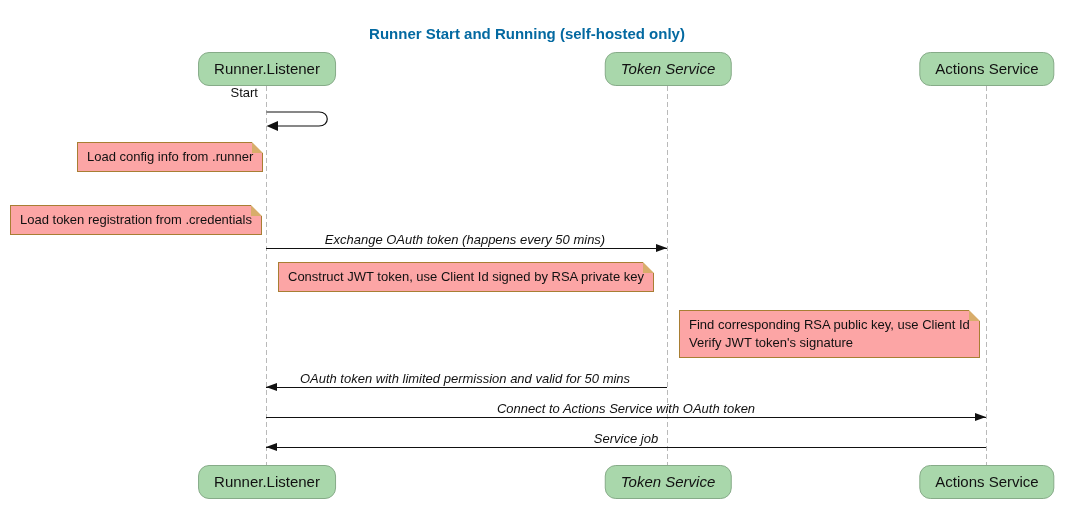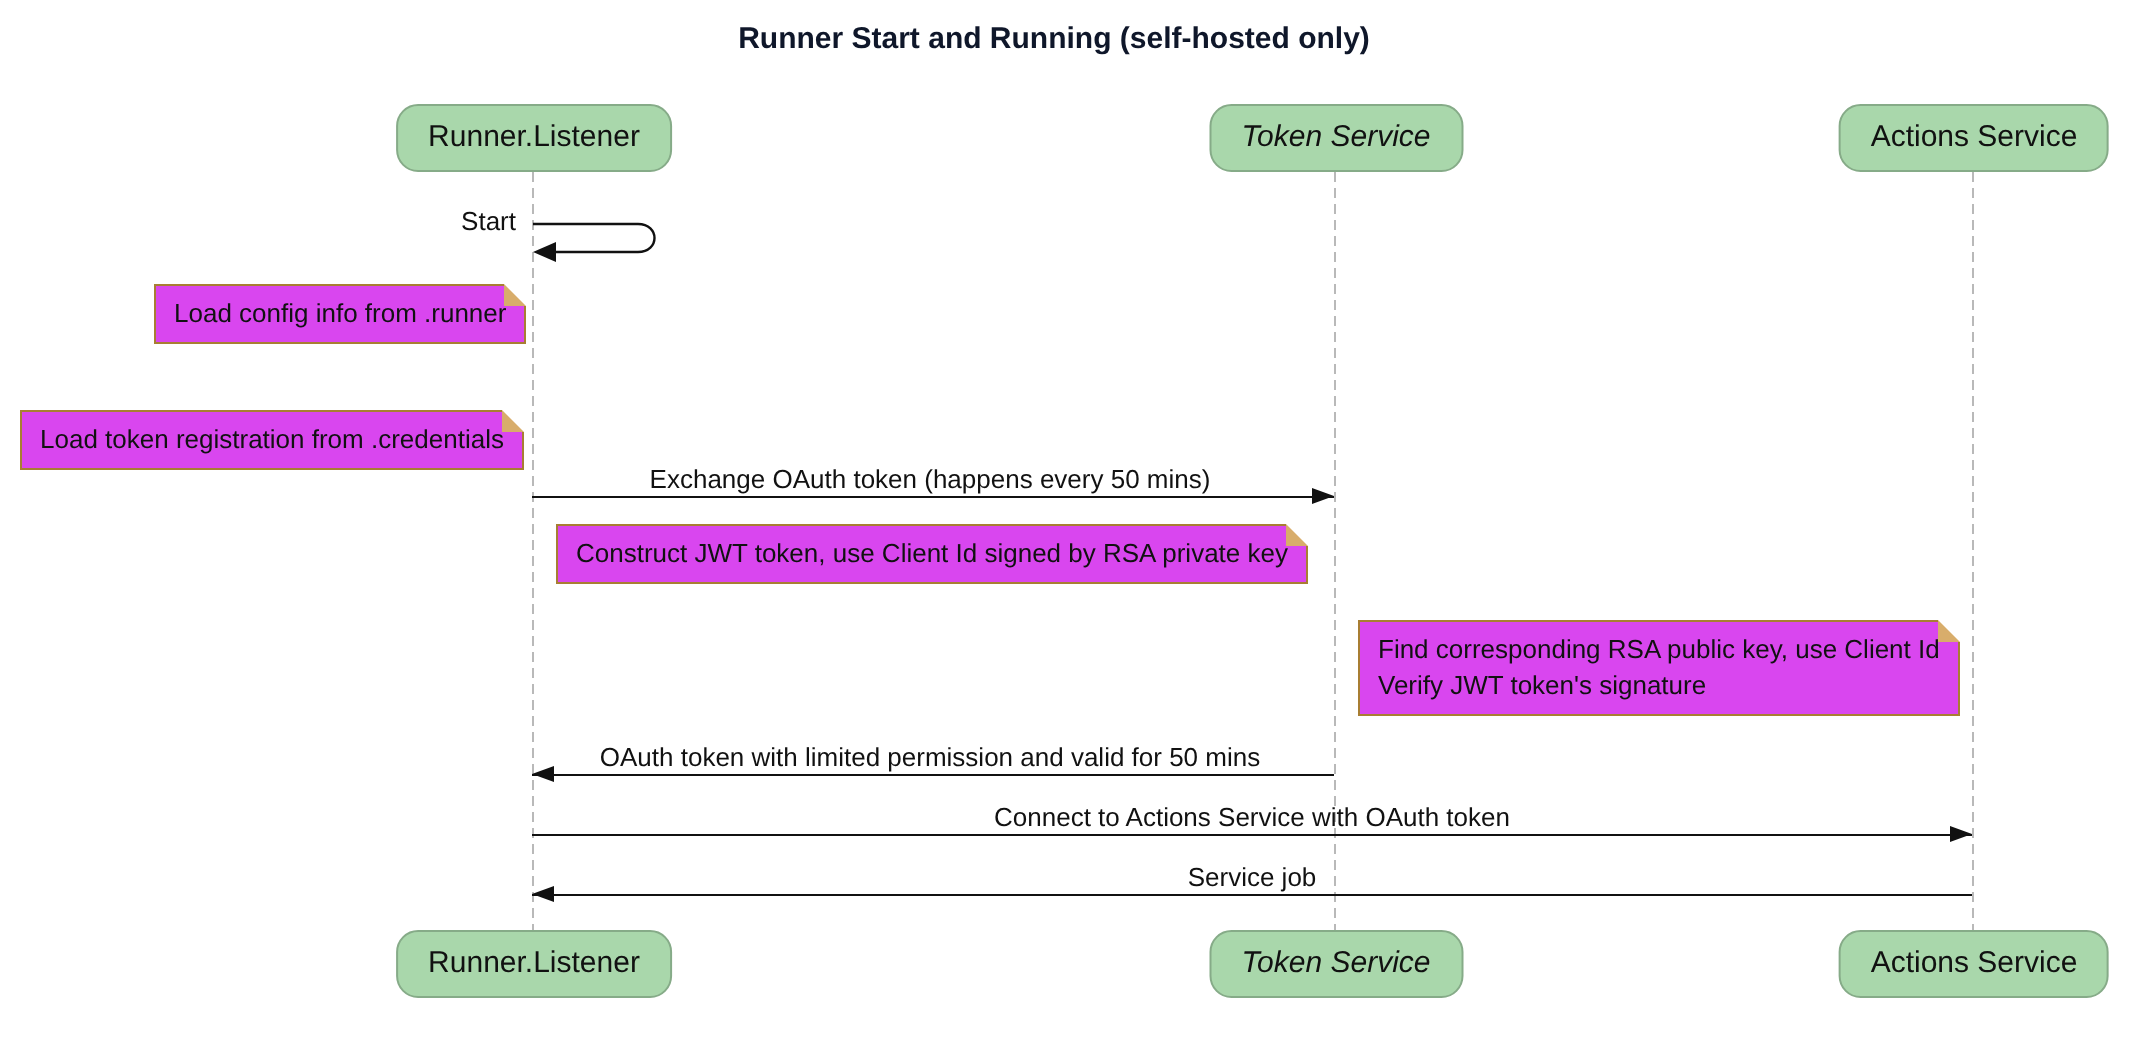--- a/index.html
+++ b/index.html
@@ -1,59 +1,59 @@
 <!DOCTYPE html>
 <html><head>
 <meta charset="utf-8">
 <style>
   html,body{margin:0;padding:0;background:#ffffff;}
   body{font-family:"Liberation Sans", sans-serif; color:#111;}
   .canvas{position:relative;width:1070px;height:525px;background:#fff;overflow:hidden;}
 
-  .title{position:absolute;top:11px;left:527px;transform:translateX(-50%);
-    font-size:15px;font-weight:bold;white-space:nowrap;color:#0f172a;text-align:center;}
+  .title{position:absolute;top:25px;left:527px;transform:translateX(-50%);
+    font-size:15px;font-weight:bold;white-space:nowrap;color:#0369a1;text-align:center;}
 
   .lifeline{position:absolute;top:86px;height:379px;width:1px;
     background:repeating-linear-gradient(to bottom,#b9b9b9 0 5px,transparent 5px 8px);}
   .ll-1{left:266px;} .ll-2{left:667px;} .ll-3{left:986px;}
 
   .participant{position:absolute;height:32px;line-height:32px;padding:0 15px;
     background:#a9d7ab;border:1px solid #86ab88;border-radius:11px;
     font-size:15px;white-space:nowrap;transform:translateX(-50%);text-align:center;}
   .row-top{top:52px;} .row-bottom{top:465px;}
   .px-1{left:267px;} .px-2{left:668px;font-style:italic;} .px-3{left:987px;}
 
-  .note{position:absolute;background:#d946ef;border:1px solid #a87e33;
+  .note{position:absolute;background:#fca5a5;border:1px solid #a87e33;
     font-size:13px;line-height:18px;padding:5px 9px;white-space:nowrap;}
   .note::after{content:"";position:absolute;top:-1px;right:-1px;width:0;height:0;
     border-bottom:11px solid #d8ad6b;border-right:11px solid #ffffff;}
   .note-1{left:77px;top:142px;}
   .note-2{left:10px;top:205px;}
   .note-3{left:278px;top:262px;}
   .note-4{left:679px;top:310px;}
   .note .nline{display:block;}
 
   .msg-line{position:absolute;height:1px;background:#111;}
   .head{position:absolute;width:0;height:0;border-style:solid;}
   .head-right{right:0;top:-4px;border-width:4.5px 0 4.5px 11px;
     border-color:transparent transparent transparent #111;}
   .head-left{left:0;top:-4px;border-width:4.5px 11px 4.5px 0;
     border-color:transparent #111 transparent transparent;}
   .m1{left:266px;top:248px;width:401px;}
   .m2{left:266px;top:387px;width:401px;}
   .m3{left:266px;top:417px;width:720px;}
   .m4{left:266px;top:447px;width:720px;}
 
-  .msg-label{position:absolute;font-size:13px;white-space:nowrap;transform:translateX(-50%);}
+  .msg-label{position:absolute;font-size:13px;white-space:nowrap;transform:translateX(-50%);font-style:italic;}
   .lbl-m1{left:465px;top:232px;}
   .lbl-m2{left:465px;top:371px;}
   .lbl-m3{left:626px;top:401px;}
   .lbl-m4{left:626px;top:431px;}
 
-  .start-label{position:absolute;right:812px;top:103px;font-size:13px;white-space:nowrap;text-align:center;}
+  .start-label{position:absolute;right:812px;top:85px;font-size:13px;white-space:nowrap;text-align:center;}
   .self-loop{position:absolute;left:266px;top:105px;}
 </style>
 </head>
 <body>
 
 <div class="canvas">
 
   <div class="title">Runner Start and Running (self-hosted only)</div>
 
   <div class="lifeline ll-1"></div>

